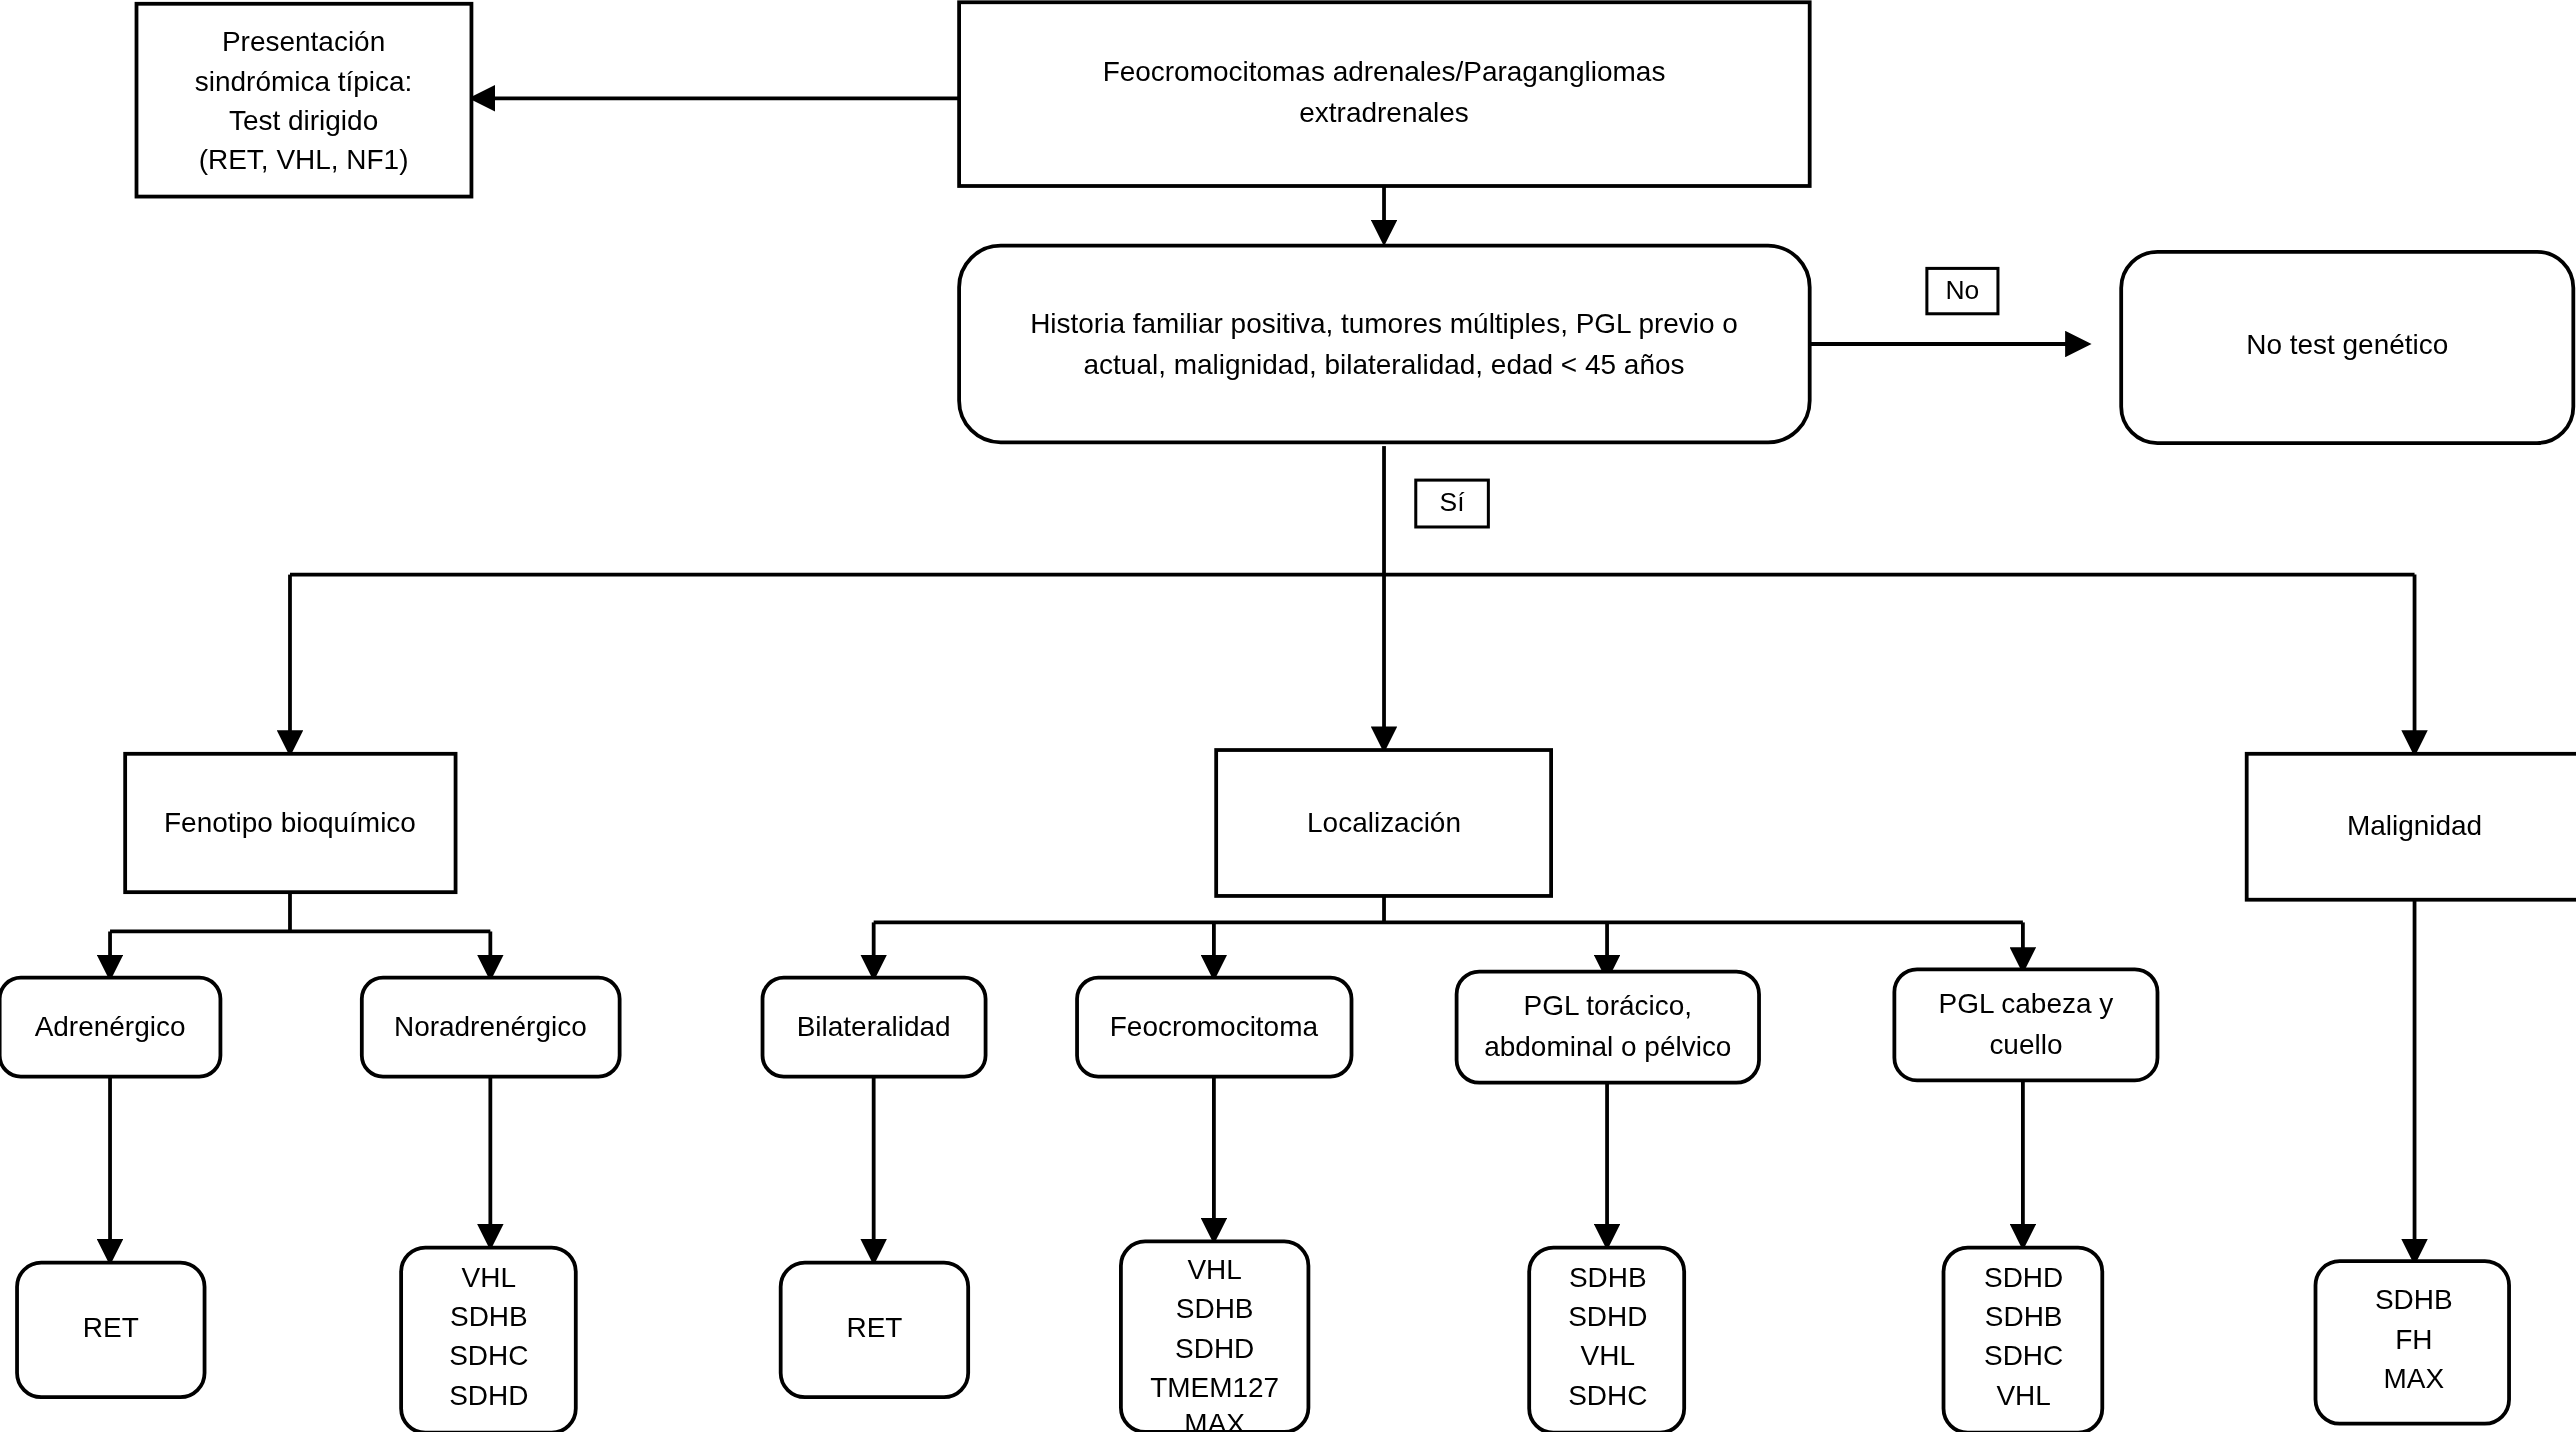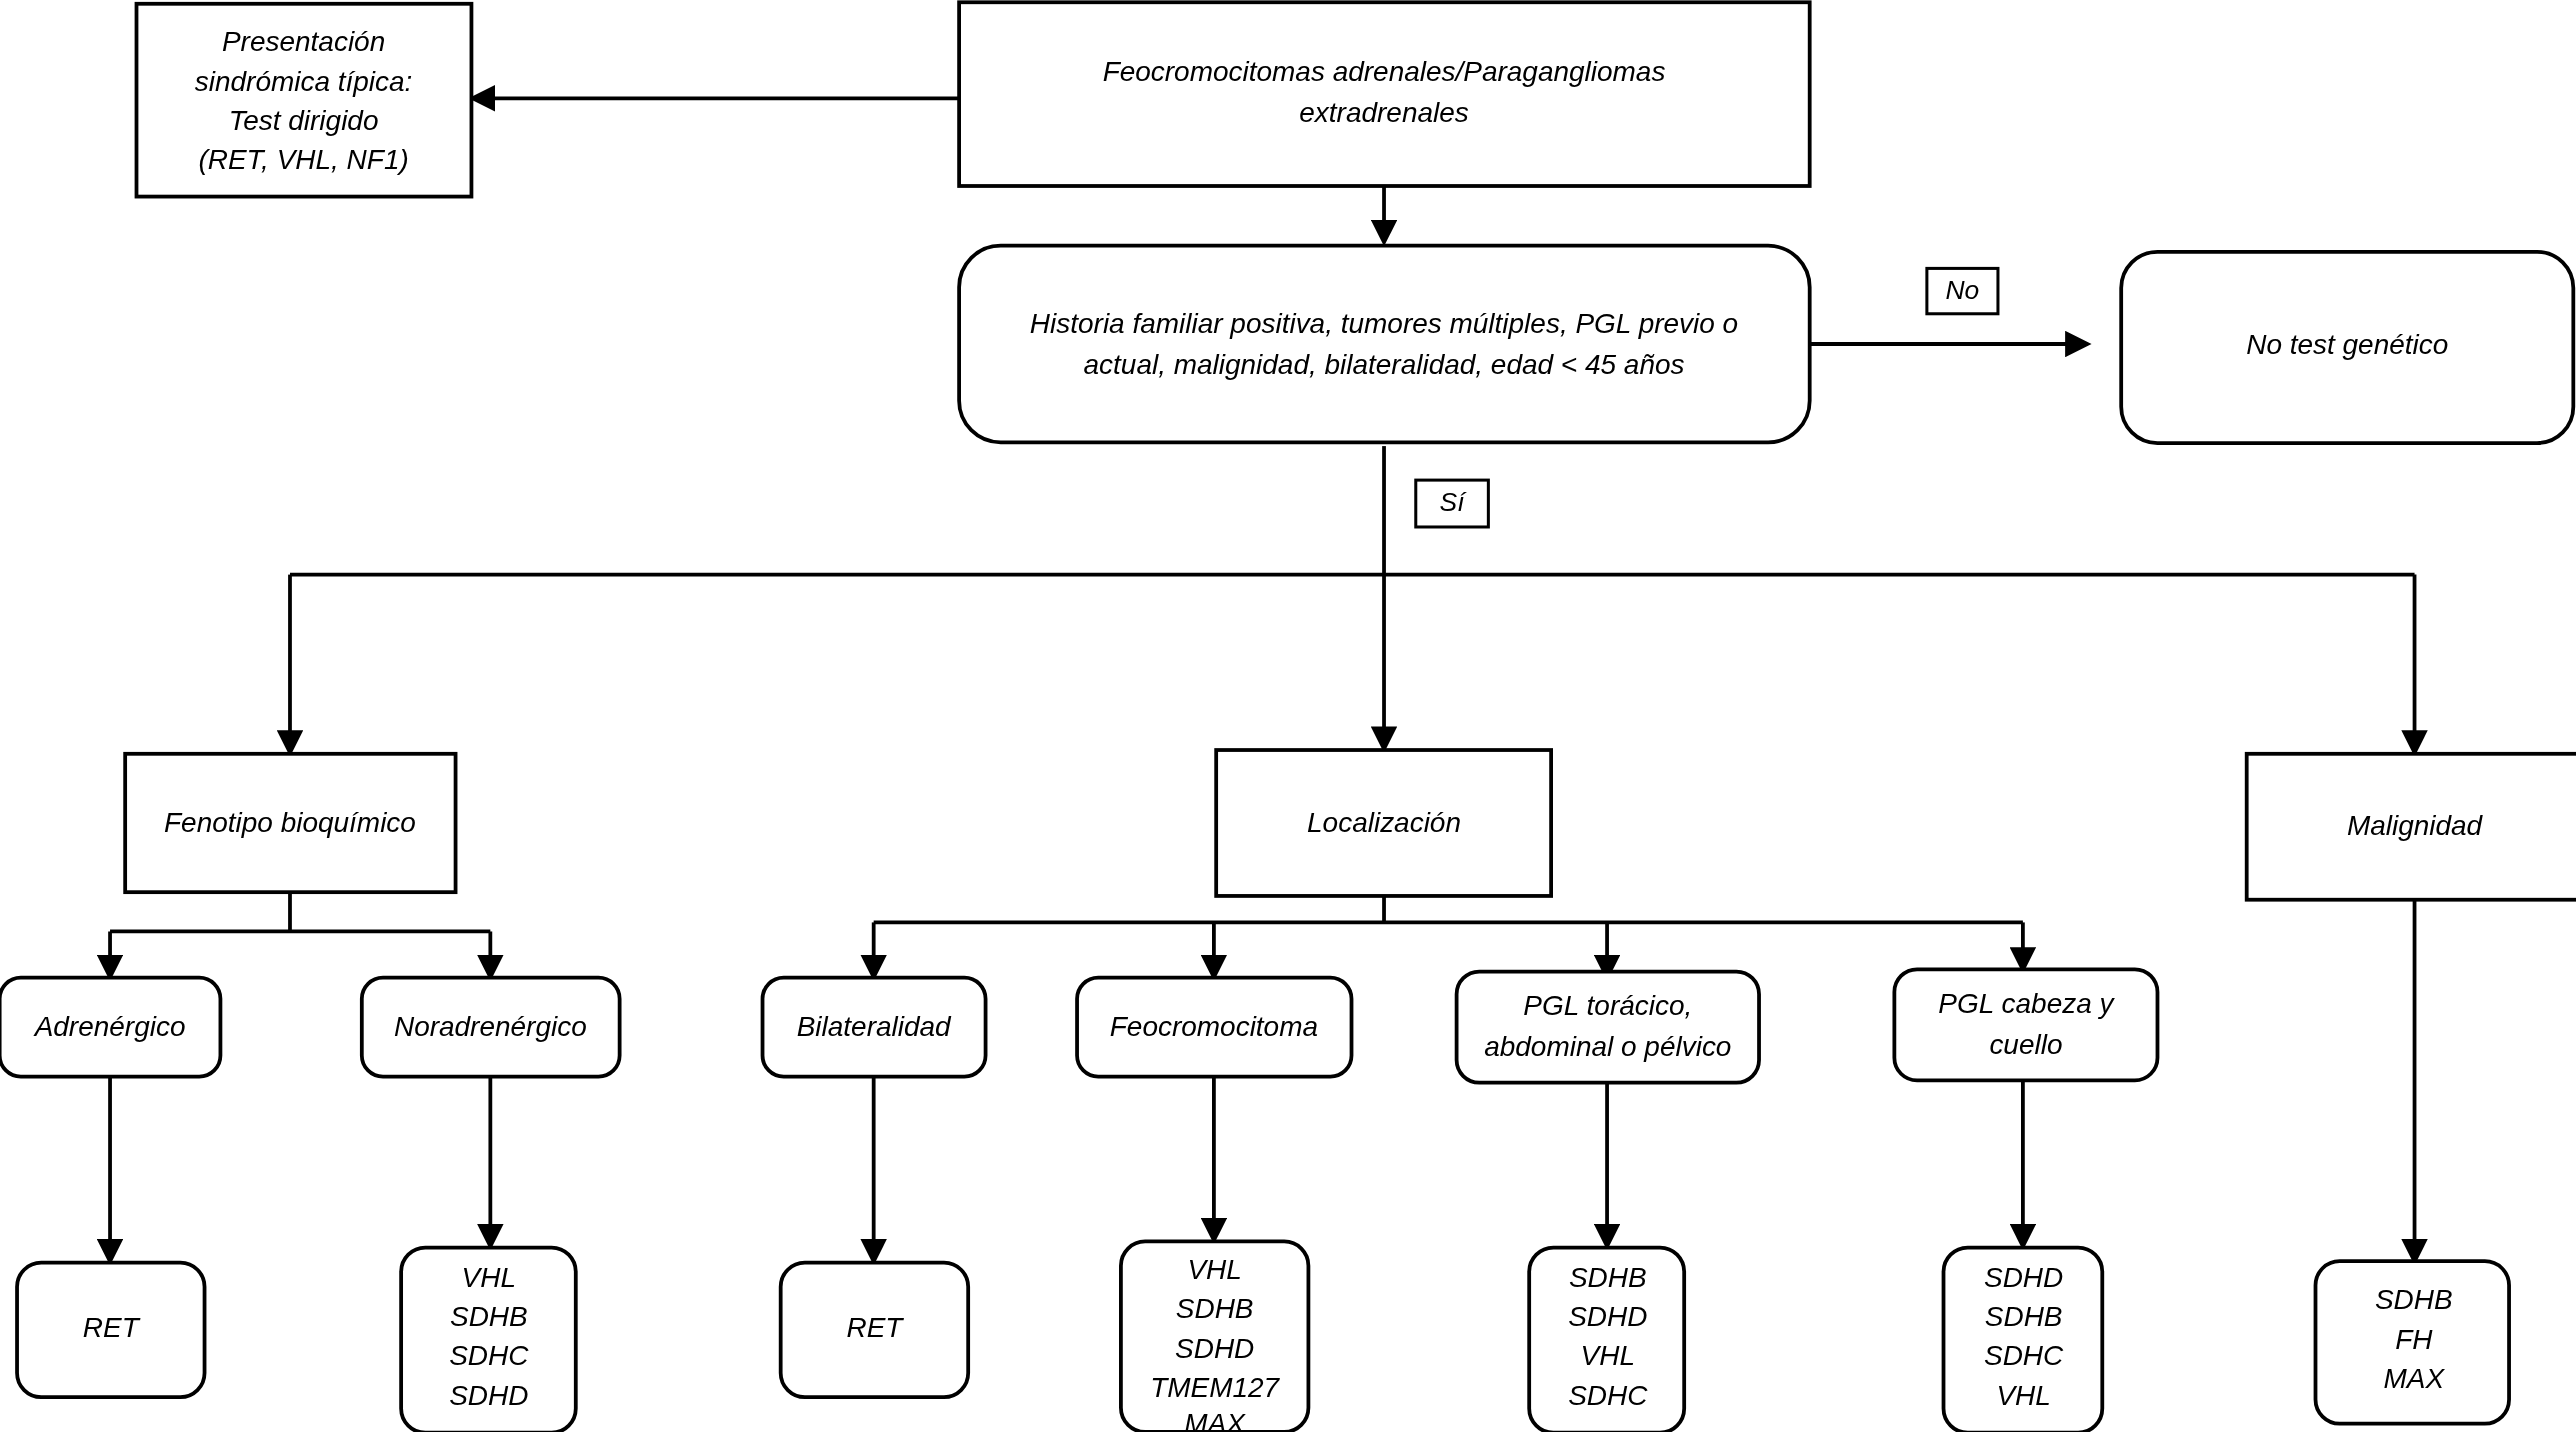--- a/index.html
+++ b/index.html
@@ -6,21 +6,20 @@
     margin: 0;
     padding: 0;
     background: #ffffff;
   }
   #diagram-root {
     position: relative;
     width: 2576px;
     height: 1432px;
     background: #ffffff;
     font-family: "Liberation Sans", sans-serif;
-    font-style: italic;
   }
   svg.flow {
     position: absolute;
     top: 0;
     left: 0;
     width: 2576px;
     height: 1432px;
     overflow: visible;
   }
   .node-rect {

